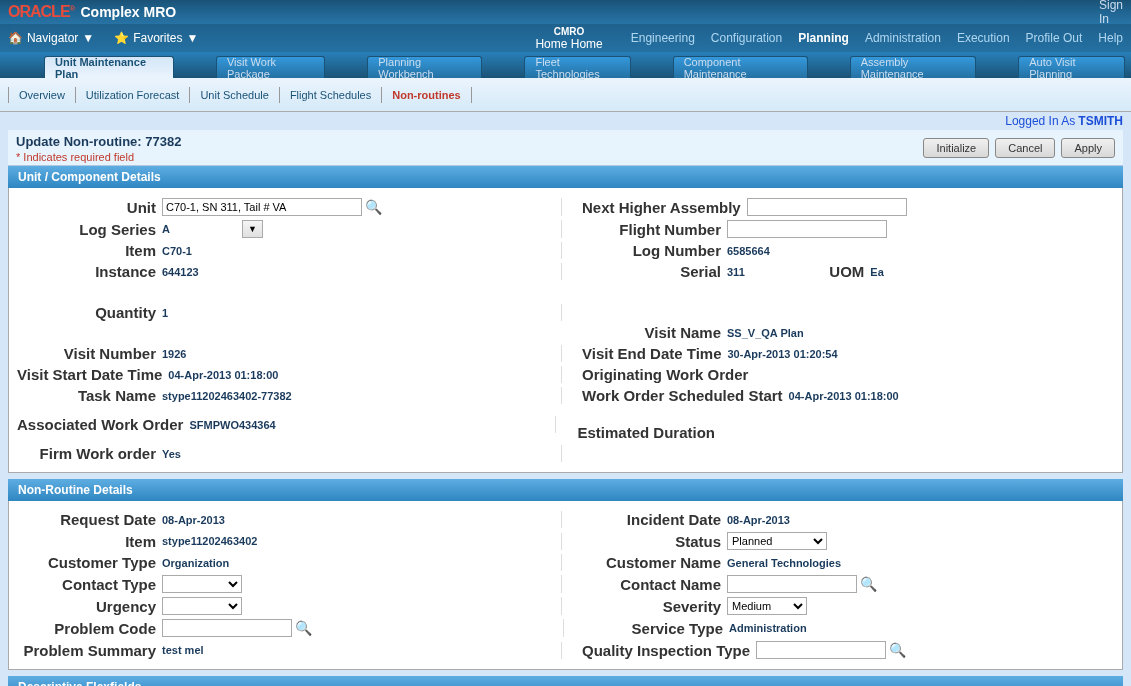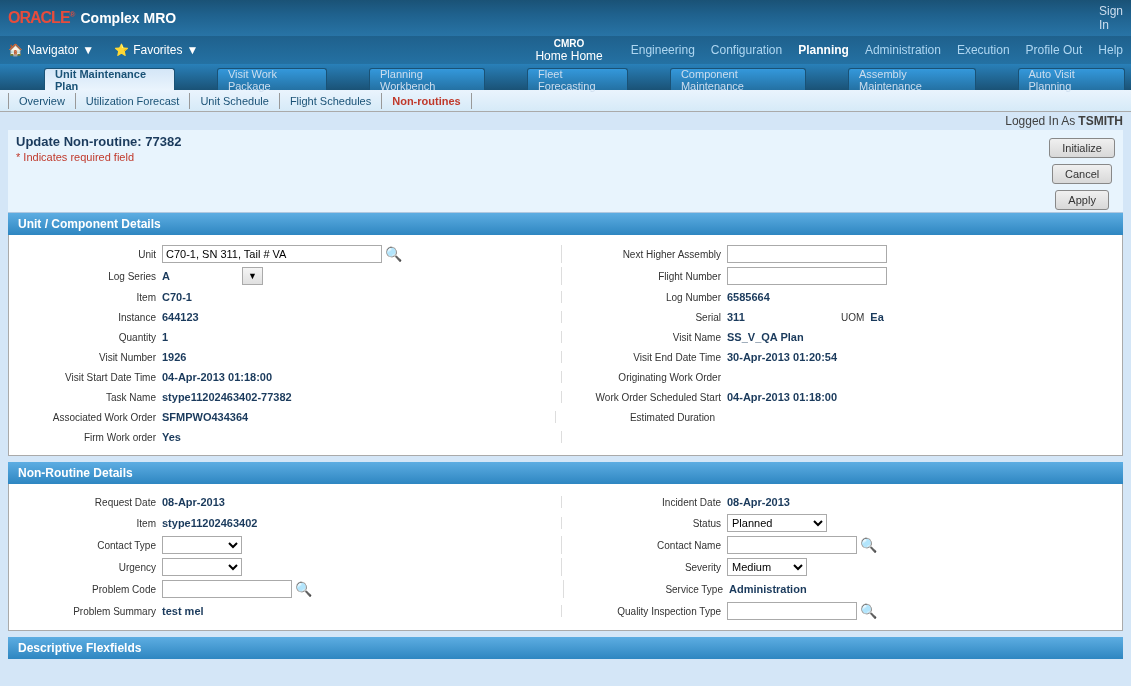--- a/index.html
+++ b/index.html
@@ -4,21 +4,21 @@
   <style>
     * { box-sizing: border-box; margin: 0; padding: 0; font-family: Arial, sans-serif; font-size: 12px; }
     body { background: #d4e6f7; width: 1131px; min-height: 686px; overflow-x: hidden; }
 
     
     .top-header {
       background: linear-gradient(180deg, #1a5276 0%, #1f618d 40%, #2874a6 100%);
       display: flex;
       align-items: center;
       padding: 4px 8px;
-      height: 36px;
+      height: 24px;
     }
     .oracle-logo {
       color: #e74c3c;
       font-size: 16px;
       font-weight: bold;
       letter-spacing: -1px;
       margin-right: 6px;
     }
     .app-title { color: white; font-size: 14px; font-weight: bold; margin-right: auto; }
     .top-nav-right { display: flex; gap: 16px; color: white; font-size: 11px; }
@@ -68,21 +68,21 @@
       color: #1a5276;
       font-weight: bold;
     }
 
     
     .sub-nav {
       background: linear-gradient(180deg, #eaf4fd 0%, #d6eaf8 100%);
       display: flex;
       align-items: center;
       padding: 0 8px;
-      height: 22px;
+      height: 34px;
       border-bottom: 1px solid #aaa;
       gap: 0;
     }
     .sub-nav-item {
       padding: 2px 10px;
       color: #1a5276;
       cursor: pointer;
       font-size: 11px;
       border-right: 1px solid #999;
     }
@@ -91,21 +91,21 @@
 
     
     .logged-bar {
       background: #d4e6f7;
       display: flex;
       justify-content: flex-end;
       padding: 2px 8px;
       font-size: 11px;
       color: #333;
     }
-    .logged-bar span { color: #404040; }
+    .logged-bar span { color: #1d4ed8; }
 
     
     .page-title-bar {
       background: #e8f4fd;
       padding: 4px 12px;
       border-bottom: 1px solid #b0c8e0;
     }
     .page-title {
       font-size: 13px;
       font-weight: bold;
@@ -143,40 +143,41 @@
     .form-row {
       display: flex;
       align-items: center;
       padding: 2px 8px;
       min-height: 20px;
     }
     .form-col { display: flex; flex: 1; align-items: center; }
     .form-label {
       text-align: right;
       color: #333;
-      font-size: 10px;
+      font-size: 15px;
       padding-right: 6px;
       min-width: 145px;
       flex-shrink: 0;
+      font-weight: bold;
     }
     .form-value {
       color: #1a3a5c;
       font-weight: bold;
       font-size: 11px;
       min-width: 80px;
     }
     input[type=text], .input-field {
       border: 1px solid #aaa;
       padding: 1px 3px;
       font-size: 11px;
       height: 18px;
       background: white;
     }
     .input-medium { width: 160px; }
-    .input-wide { width: 220px; }
+    .input-wide { width: 200px; }
     select, .select-field {
       border: 1px solid #aaa;
       font-size: 11px;
       height: 18px;
       background: white;
     }
     .search-icon-btn {
       cursor: pointer;
       color: #1a5276;
       font-size: 14px;
@@ -237,21 +238,21 @@
     <span class="top-link">Execution</span>
     <span class="top-link">Profile Out</span>
     <span class="top-link">Help</span>
   </div>
 </div>
 
 <div class="tab-bar">
   <div class="tab active">Unit Maintenance Plan</div>
   <div class="tab">Visit Work Package</div>
   <div class="tab">Planning Workbench</div>
-  <div class="tab">Fleet Forecasting</div>
+  <div class="tab">Fleet Technologies</div>
   <div class="tab">Component Maintenance</div>
   <div class="tab">Assembly Maintenance</div>
   <div class="tab">Auto Visit Planning</div>
 </div>
 
 <div class="sub-nav">
   <span class="sub-nav-item">Overview</span>
   <span class="sub-nav-item">Utilization Forecast</span>
   <span class="sub-nav-item">Unit Schedule</span>
   <span class="sub-nav-item">Flight Schedules</span>
@@ -262,21 +263,21 @@
   <span>Logged In As</span>&nbsp;<span style="font-weight:bold;">TSMITH</span>
 </div>
 
 <div class="main-content">
 
   <div class="page-title-bar" style="display:flex; justify-content:space-between; align-items:flex-start; background:#e8f4fd; padding:4px 8px 2px 8px;">
     <div>
       <div class="page-title">Update Non-routine: 77382</div>
       <div class="required-note">* Indicates required field</div>
     </div>
-    <div style="display:flex; gap:6px; align-items:center; padding-top:4px;flex-direction:column;">
+    <div style="display:flex; gap:6px; align-items:center; padding-top:4px;">
       <button class="btn">Initialize</button>
       <button class="btn">Cancel</button>
       <button class="btn">Apply</button>
     </div>
   </div>
 
   <div class="section-block">
     <div class="section-header">Unit / Component Details</div>
     <div class="form-section">
 
@@ -327,21 +328,21 @@
           <span class="form-label" style="min-width:50px;">UOM</span>
           <span class="form-value">Ea</span>
         </div>
       </div>
 
       <div class="form-row">
         <div class="form-col col-divider" style="padding-right:12px;">
           <span class="form-label">Quantity</span>
           <span class="form-value">1</span>
         </div>
-        <div class="form-col" style="padding-left:20px;">
+        <div class="form-col" style="padding-left:20px;margin-top:40px;">
           <span class="form-label">Visit Name</span>
           <span class="form-value">SS_V_QA Plan</span>
         </div>
       </div>
 
       <div class="form-row">
         <div class="form-col col-divider" style="padding-right:12px;">
           <span class="form-label">Visit Number</span>
           <span class="form-value">1926</span>
         </div>
@@ -371,21 +372,21 @@
           <span class="form-label">Work Order Scheduled Start</span>
           <span class="form-value">04-Apr-2013 01:18:00</span>
         </div>
       </div>
 
       <div class="form-row">
         <div class="form-col col-divider" style="padding-right:0;">
           <span class="form-label">Associated Work Order</span>
           <span class="form-value">SFMPWO434364</span>
         </div>
-        <div class="form-col" style="padding-left:20px;">
+        <div class="form-col" style="padding-left:20px;margin-top:16px;">
           <span class="form-label">Estimated Duration</span>
           <span class="form-value"></span>
         </div>
       </div>
 
       <div class="form-row">
         <div class="form-col col-divider" style="padding-right:12px;">
           <span class="form-label">Firm Work order</span>
           <span class="form-value">Yes</span>
         </div>
@@ -415,20 +416,30 @@
           <span class="form-value">stype11202463402</span>
         </div>
         <div class="form-col" style="padding-left:20px;">
           <span class="form-label">Status</span>
           <select style="font-size:11px; height:18px; border:1px solid #aaa; width:100px;">
             <option>Planned</option>
           </select>
         </div>
       </div>
 
+      <div class="form-row">
+        <div class="form-col col-divider" style="padding-right:12px;">
+          <span class="form-label">Customer Type</span>
+          <span class="form-value">Organization</span>
+        </div>
+        <div class="form-col" style="padding-left:20px;">
+          <span class="form-label">Customer Name</span>
+          <span class="form-value">General Technologies</span>
+        </div>
+      </div>
 
       <div class="form-row">
         <div class="form-col col-divider" style="padding-right:12px;">
           <span class="form-label">Contact Type</span>
           <select style="font-size:11px; height:18px; border:1px solid #aaa; width:80px;">
             <option></option>
           </select>
         </div>
         <div class="form-col" style="padding-left:20px;">
           <span class="form-label">Contact Name</span>

